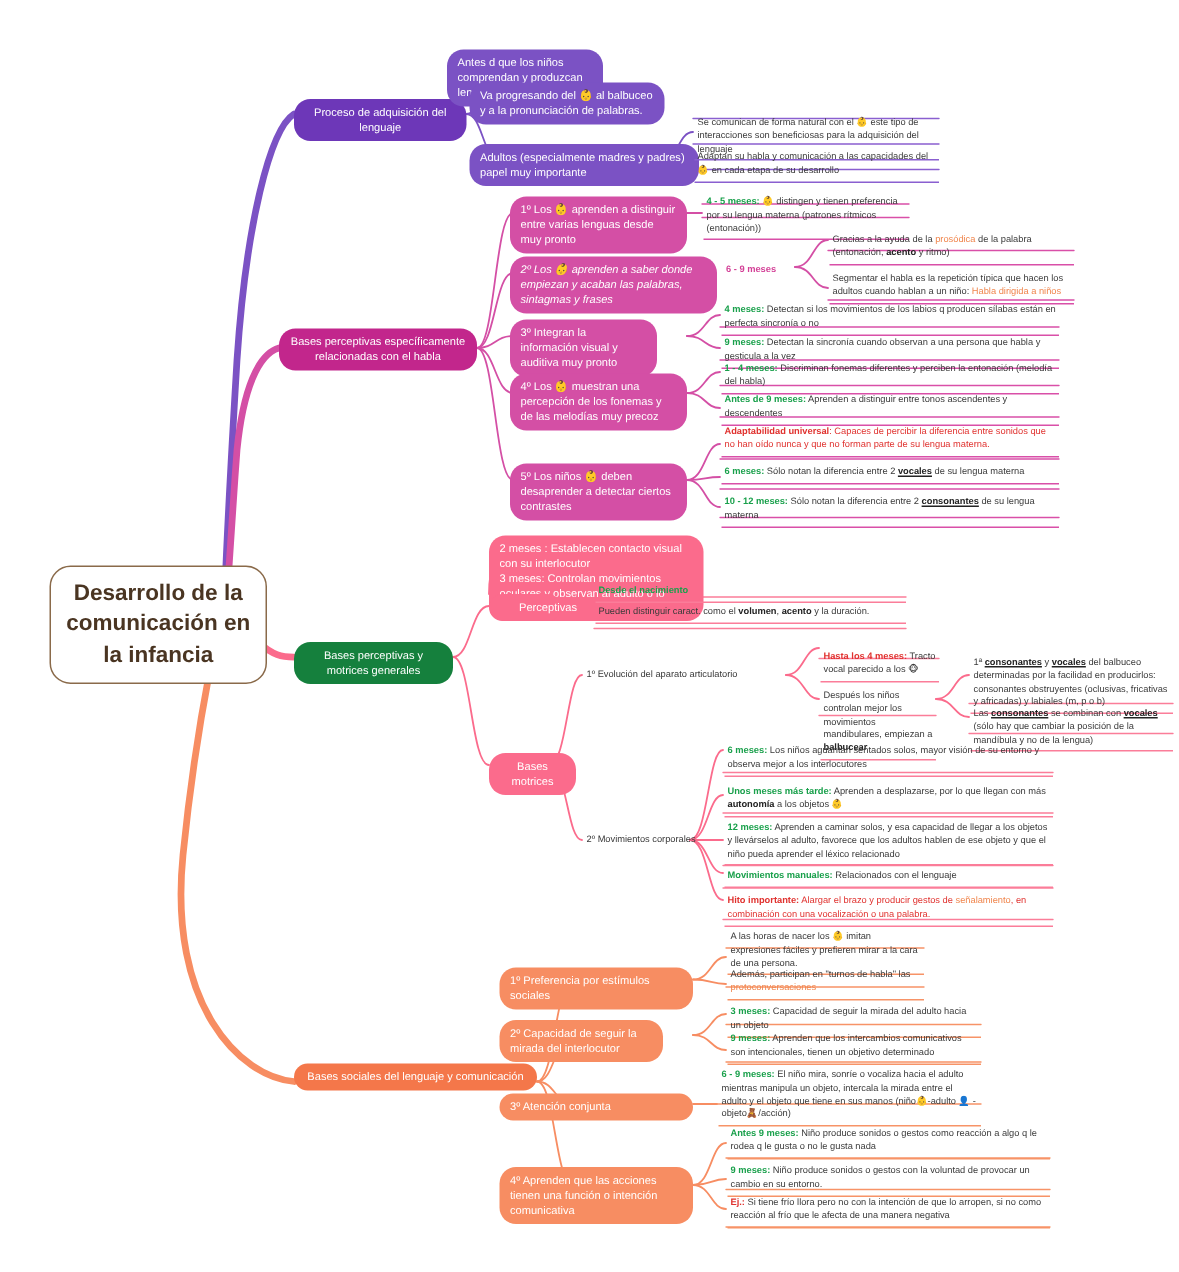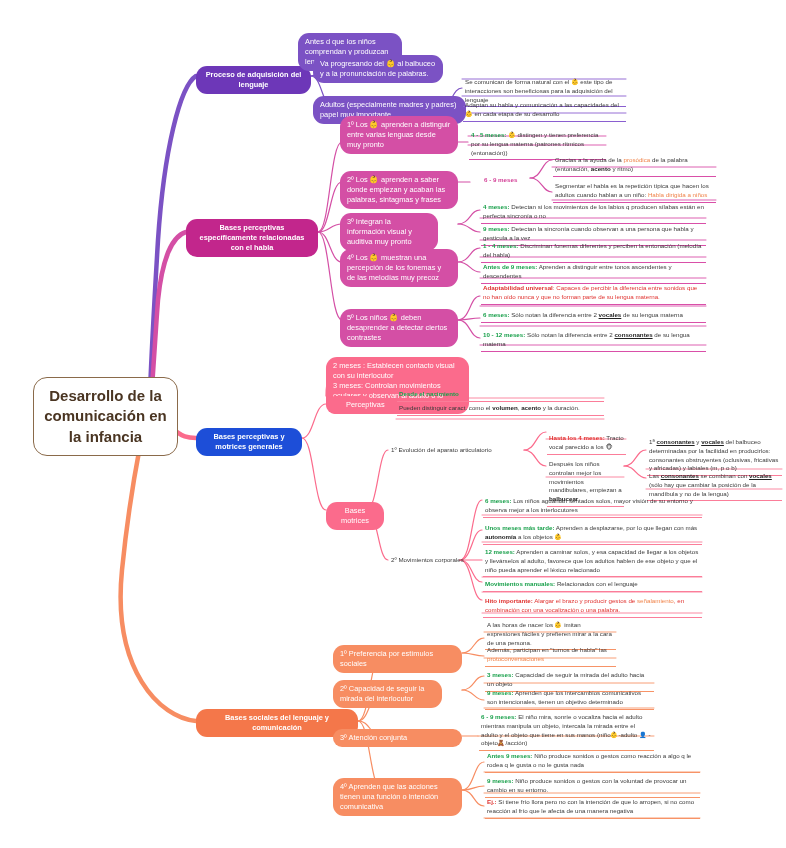--- a/index.html
+++ b/index.html
@@ -12,27 +12,27 @@
 
   
   .root{
     border:1.4px solid #8a6a4a;border-radius:14px;background:#fff;
     color:#4a3522;font-weight:bold;font-size:15px;line-height:1.35;
     text-align:center;padding:8px 10px;
   }
 
   
   .pill{border-radius:11px;color:#fff;font-size:7.4px;line-height:1.33;padding:4px 7px;}
-  .pill.bold{font-weight:bold;text-align:center;}
+  .pill.bold{font-weight:normal;text-align:center;}
   .pill.purple{background:#7b52c4;}
   .pill.purple-d{background:#6d37b8;}
   .pill.magenta{background:#d44fa5;}
   .pill.magenta-d{background:#c2268c;}
   .pill.pink{background:#fb6b8c;}
-  .pill.pink-d{background:#1d4ed8;}
+  .pill.pink-d{background:#15803d;}
   .pill.orange{background:#f78d62;}
   .pill.orange-d{background:#f4774a;}
 
   
   .leaf{font-size:6.2px;line-height:1.42;color:#3a3a3a;padding:1px 2px 2px 2px;}
   .leaf b{font-weight:bold;color:#222;}
   .u-magenta{border-bottom:1px solid #d94fa8;}
   .u-purple{border-bottom:1px solid #8a5fd0;}
   .u-pink{border-bottom:1px solid #fb7d99;}
   .u-orange{border-bottom:1px solid #f79367;}
@@ -164,24 +164,24 @@
 
   <div class="node pill purple" style="left:298px;top:33px;width:104px;">Antes d que los niños comprendan y produzcan lenguaje</div>
   <div class="node pill purple" style="left:313px;top:55px;width:130px;">Va progresando del 👶 al balbuceo y a la pronunciación de palabras.</div>
   <div class="node pill purple" style="left:313px;top:96px;width:153px;">Adultos (especialmente madres y padres) papel muy importante</div>
 
   <div class="node leaf u-purple" style="left:463px;top:77px;width:163px;">Se comunican de forma natural con el 👶 este tipo de interacciones son beneficiosas para la adquisición del lenguaje</div>
   <div class="node leaf u-purple" style="left:463px;top:100px;width:163px;">Adaptan su habla y comunicación a las capacidades del 👶 en cada etapa de su desarrollo</div>
 
   <div class="node pill magenta-d bold" style="left:186px;top:219px;width:132px;">Bases perceptivas específicamente relacionadas con el habla</div>
 
-  <div class="node pill magenta" style="left:340px;top:116px;width:118px;">1º Los 👶 aprenden a distinguir entre varias lenguas desde muy pronto</div>
+  <div class="node pill magenta" style="left:340px;top:131px;width:118px;">1º Los 👶 aprenden a distinguir entre varias lenguas desde muy pronto</div>
   <div class="node leaf u-magenta" style="left:469px;top:130px;width:137px;"><span class="c-green">4 - 5 meses:</span> 👶 distingen y tienen preferencia por su lengua materna (patrones rítmicos (entonación))</div>
 
-  <div class="node pill magenta" style="left:340px;top:171px;width:118px;">2º Los 👶 aprenden a saber donde empiezan y acaban las palabras, sintagmas y frases</div>
+  <div class="node pill magenta" style="left:340px;top:171px;width:138px;font-style:italic;">2º Los 👶 aprenden a saber donde empiezan y acaban las palabras, sintagmas y frases</div>
   <div class="node leaf" style="left:482px;top:175px;width:50px;color:#d33f96;font-weight:bold;">6 - 9 meses</div>
   <div class="node leaf u-magenta" style="left:553px;top:155px;width:163px;">Gracias a la ayuda de la <span class="c-orange">prosódica</span> de la palabra (entonación, <b>acento</b> y ritmo)</div>
   <div class="node leaf u-magenta" style="left:553px;top:181px;width:163px;">Segmentar el habla es la repetición típica que hacen los adultos cuando hablan a un niño: <span class="c-orange">Habla dirigida a niños</span></div>
 
   <div class="node pill magenta" style="left:340px;top:213px;width:98px;">3º Integran la información visual y auditiva muy pronto</div>
   <div class="node leaf u-magenta" style="left:481px;top:202px;width:225px;"><span class="c-green">4 meses:</span> Detectan si los movimientos de los labios q producen sílabas están en perfecta sincronía o no</div>
   <div class="node leaf u-magenta" style="left:481px;top:224px;width:225px;"><span class="c-green">9 meses:</span> Detectan la sincronía cuando observan a una persona que habla y gesticula a la vez</div>
 
   <div class="node pill magenta" style="left:340px;top:249px;width:118px;">4º Los 👶 muestran una percepción de los fonemas y de las melodías muy precoz</div>
   <div class="node leaf u-magenta" style="left:481px;top:241px;width:225px;"><span class="c-green">1 - 4 meses:</span> Discriminan fonemas diferentes y perciben la entonación (melodía del habla)</div>

